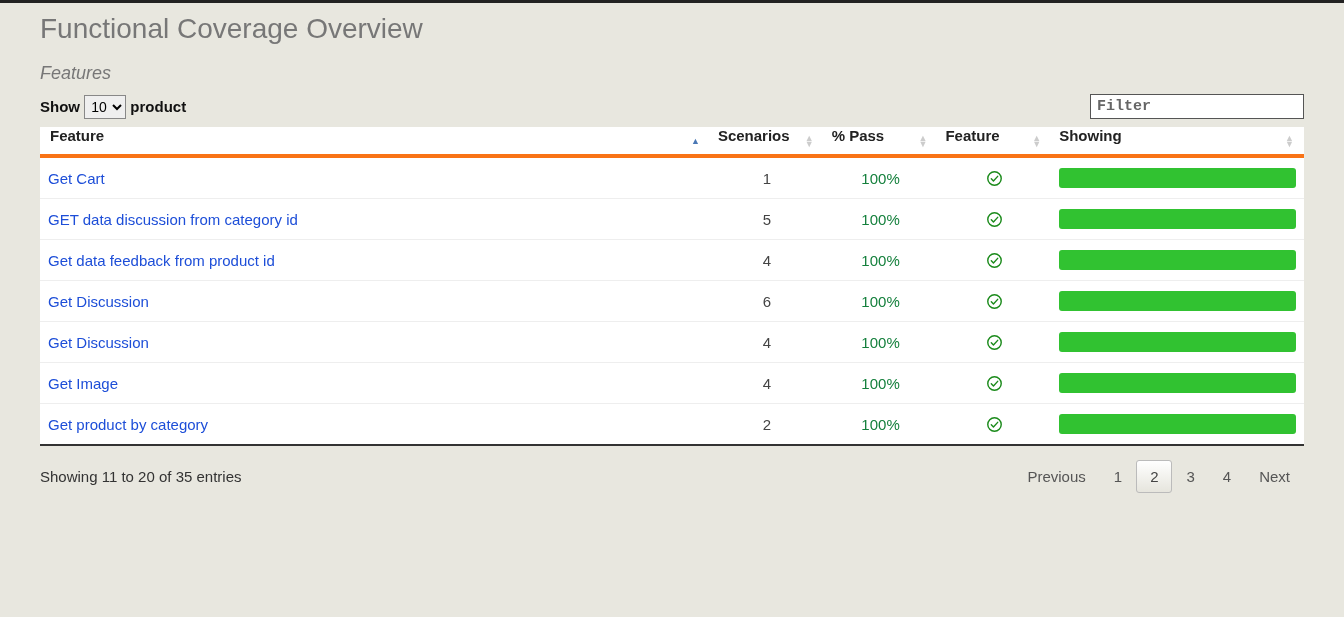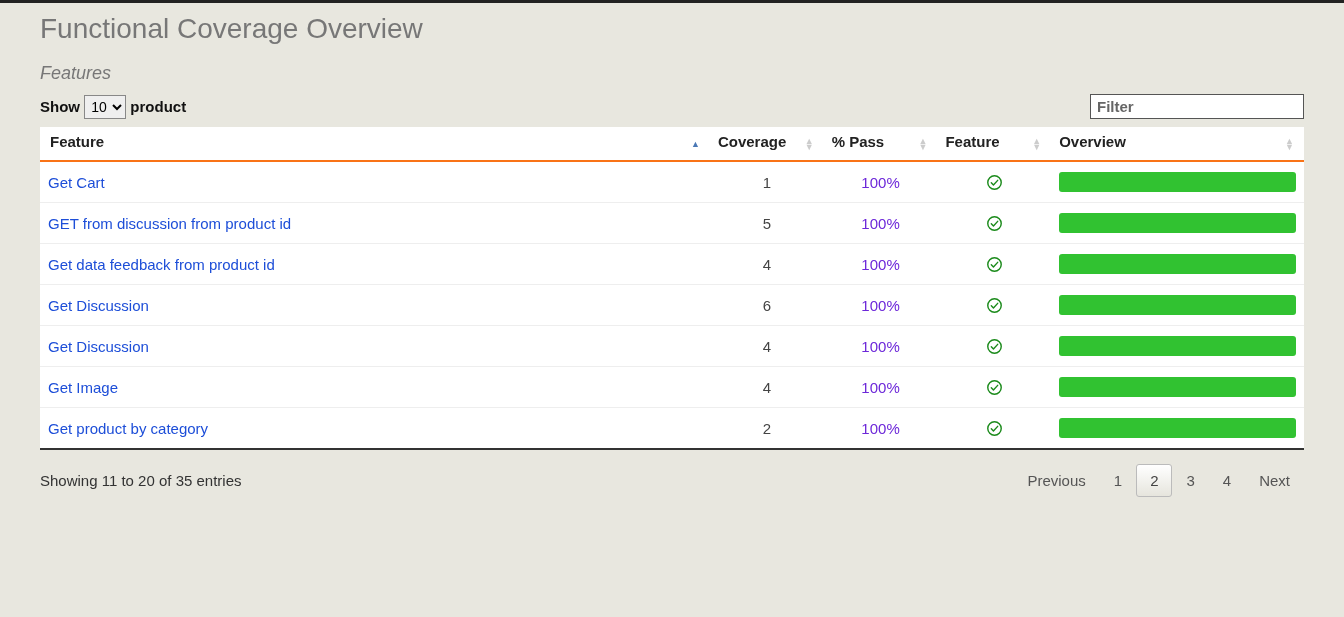--- a/index.html
+++ b/index.html
@@ -47,39 +47,40 @@
     background: #efefef;
   }
   .filter-box input {
     width: 214px;
     padding: 3px 6px;
     font-size: 15px;
     border: 1px solid #555;
     background: #fff;
     color: #555;
     font-style: normal;
+    font-family: Liberation Mono, monospace;
   }
   .filter-box input::placeholder {
     color: #666;
     font-weight: bold;
     opacity: 1;
   }
   table.data {
     width: 100%;
     border-collapse: collapse;
     background: #fff;
   }
   table.data thead th {
     text-align: left;
     font-size: 15px;
     font-weight: bold;
     color: #222;
-    padding: 6px 8px 10px 8px;
+    padding: 0 8px 10px 8px;
     background: #fff;
-    border-bottom: 2px solid #f97316;
+    border-bottom: 4px solid #f97316;
     position: relative;
   }
   table.data thead th.feature-col { padding-left: 10px; }
   .sort-indicator {
     position: absolute;
     right: 10px;
     top: 50%;
     transform: translateY(-50%);
     display: flex;
     flex-direction: column;
@@ -97,21 +98,21 @@
     padding: 10px 8px;
     font-size: 15px;
     vertical-align: middle;
   }
   td.link a {
     color: #1d4ed8;
     text-decoration: none;
   }
   td.center { text-align: center; }
   td.scenarios { color: #444; }
-  td.pass { color: #6d28d9; }
+  td.pass { color: #15803d; }
   .check-icon {
     width: 17px;
     height: 17px;
     display: inline-block;
     vertical-align: middle;
   }
   .check-icon svg { display:block; }
   .coverage-bar {
     width: 100%;
     height: 20px;
@@ -188,42 +189,42 @@
     </colgroup>
     <thead>
       <tr>
         <th class="feature-col">
           <span>Feature</span>
           <span class="sort-indicator">
             <span class="up active">▲</span>
           </span>
         </th>
         <th>
-          <span>Coverage</span>
+          <span>Scenarios</span>
           <span class="sort-indicator">
             <span class="up">▲</span>
                 <span class="down">▼</span>
           </span>
         </th>
         <th>
           <span>% Pass</span>
           <span class="sort-indicator">
             <span class="up">▲</span>
                 <span class="down">▼</span>
           </span>
         </th>
         <th>
           <span>Feature</span>
           <span class="sort-indicator">
             <span class="up">▲</span>
                 <span class="down">▼</span>
           </span>
         </th>
         <th>
-          <span>Overview</span>
+          <span>Showing</span>
           <span class="sort-indicator">
             <span class="up">▲</span>
                 <span class="down">▼</span>
           </span>
         </th>
       </tr>
     </thead>
     <tbody id="tbody">
     <tr>
             <td class="link"><a href="#">Get Cart</a></td>
@@ -231,21 +232,21 @@
             <td class="center pass">100%</td>
             <td class="center"><span class="check-icon"><svg viewBox="0 0 24 24" width="17" height="17">
                   <circle cx="12" cy="12" r="9.5" fill="none" stroke="#1a8a1a" stroke-width="2"></circle>
                   <path d="M7.5 12.5 l3 3 l6 -6.5" fill="none" stroke="#1a8a1a" stroke-width="2" stroke-linecap="round" stroke-linejoin="round"></path>
                 </svg></span></td>
             <td>
               <div class="coverage-bar" style="width: 100%;"></div>
             </td>
           </tr>
           <tr>
-            <td class="link"><a href="#">GET from discussion from product id</a></td>
+            <td class="link"><a href="#">GET data discussion from category id</a></td>
             <td class="center scenarios">5</td>
             <td class="center pass">100%</td>
             <td class="center"><span class="check-icon"><svg viewBox="0 0 24 24" width="17" height="17">
                   <circle cx="12" cy="12" r="9.5" fill="none" stroke="#1a8a1a" stroke-width="2"></circle>
                   <path d="M7.5 12.5 l3 3 l6 -6.5" fill="none" stroke="#1a8a1a" stroke-width="2" stroke-linecap="round" stroke-linejoin="round"></path>
                 </svg></span></td>
             <td>
               <div class="coverage-bar" style="width: 100%;"></div>
             </td>
           </tr>

